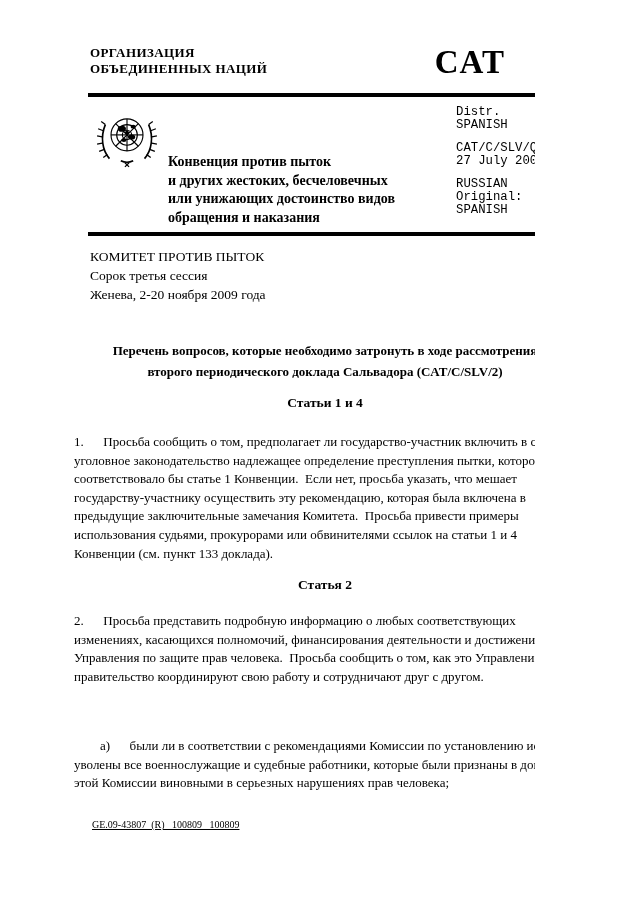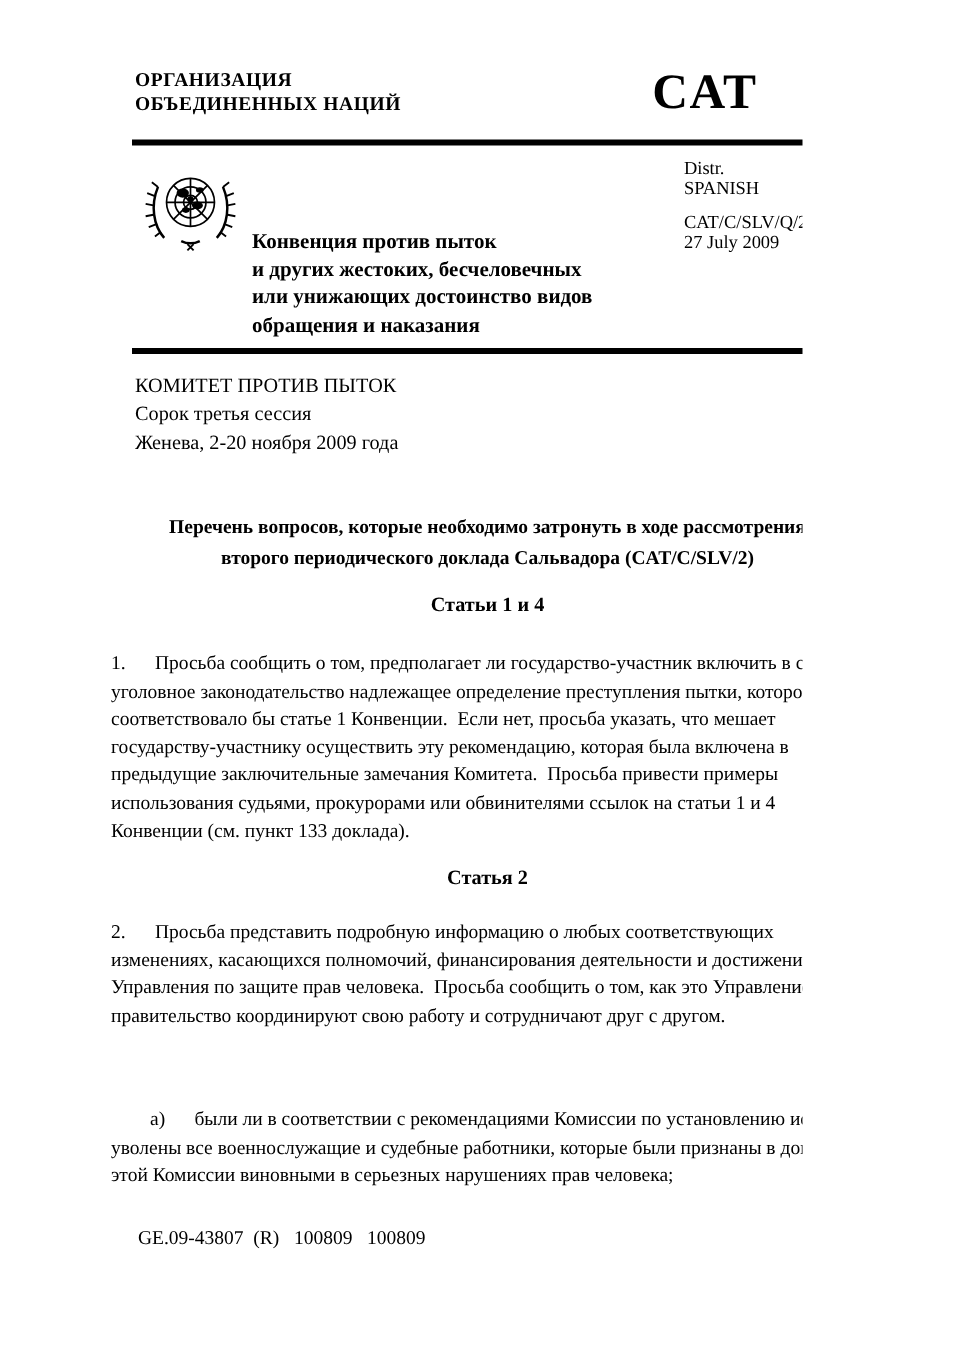--- a/index.html
+++ b/index.html
@@ -51,21 +51,21 @@
     font-weight: bold;
     line-height: 18.5px;
     margin-top: 47px;
   }
   .info-block {
     left: 456px; top: 106px;
     width: 130px;
     font-size: 12.3px;
     line-height: 13px;
   }
-  .info-group { margin-bottom: 10px; }
+  .info-group { margin-bottom: 10px; font-family: Liberation Mono, monospace; }
 
   .session-block {
     left: 90px; top: 247px;
     font-size: 13.5px;
     line-height: 19px;
   }
 
   .doc-title {
     left: 86px; top: 341px;
     width: 478px;
@@ -91,22 +91,23 @@
     font-size: 13px;
     line-height: 18.6px;
   }
   .para-1 { top: 433px; }
   .para-2 { top: 612px; }
   .para-3 { top: 700px; }
   .para-3a { top: 737px; }
 
   .footer-line {
     left: 92px; top: 816px;
-    font-size: 13px;
+    font-size: 10px;
     line-height: 17px;
+    text-decoration: underline;
   }
 </style>
 </head>
 <body>
 
 <div class="page">
 
   <div class="abs org-name prewrap">ОРГАНИЗАЦИЯ
 ОБЪЕДИНЕННЫХ НАЦИЙ</div>
 
@@ -152,20 +153,24 @@
 
   <div class="abs info-block">
     <div class="info-group">
       <div>Distr.</div>
       <div>SPANISH</div>
     </div>
     <div class="info-group">
       <div>CAT/C/SLV/Q/2</div>
       <div>27 July 2009</div>
     </div>
+    <div class="info-group">
+      <div>RUSSIAN</div>
+      <div class="prewrap">Original:  SPANISH</div>
+    </div>
   </div>
 
   <div class="abs rule rule-2"></div>
 
   <div class="abs session-block">
     <div>КОМИТЕТ ПРОТИВ ПЫТОК</div>
     <div>Сорок третья сессия</div>
     <div>Женева, 2-20 ноября 2009 года</div>
   </div>
 

